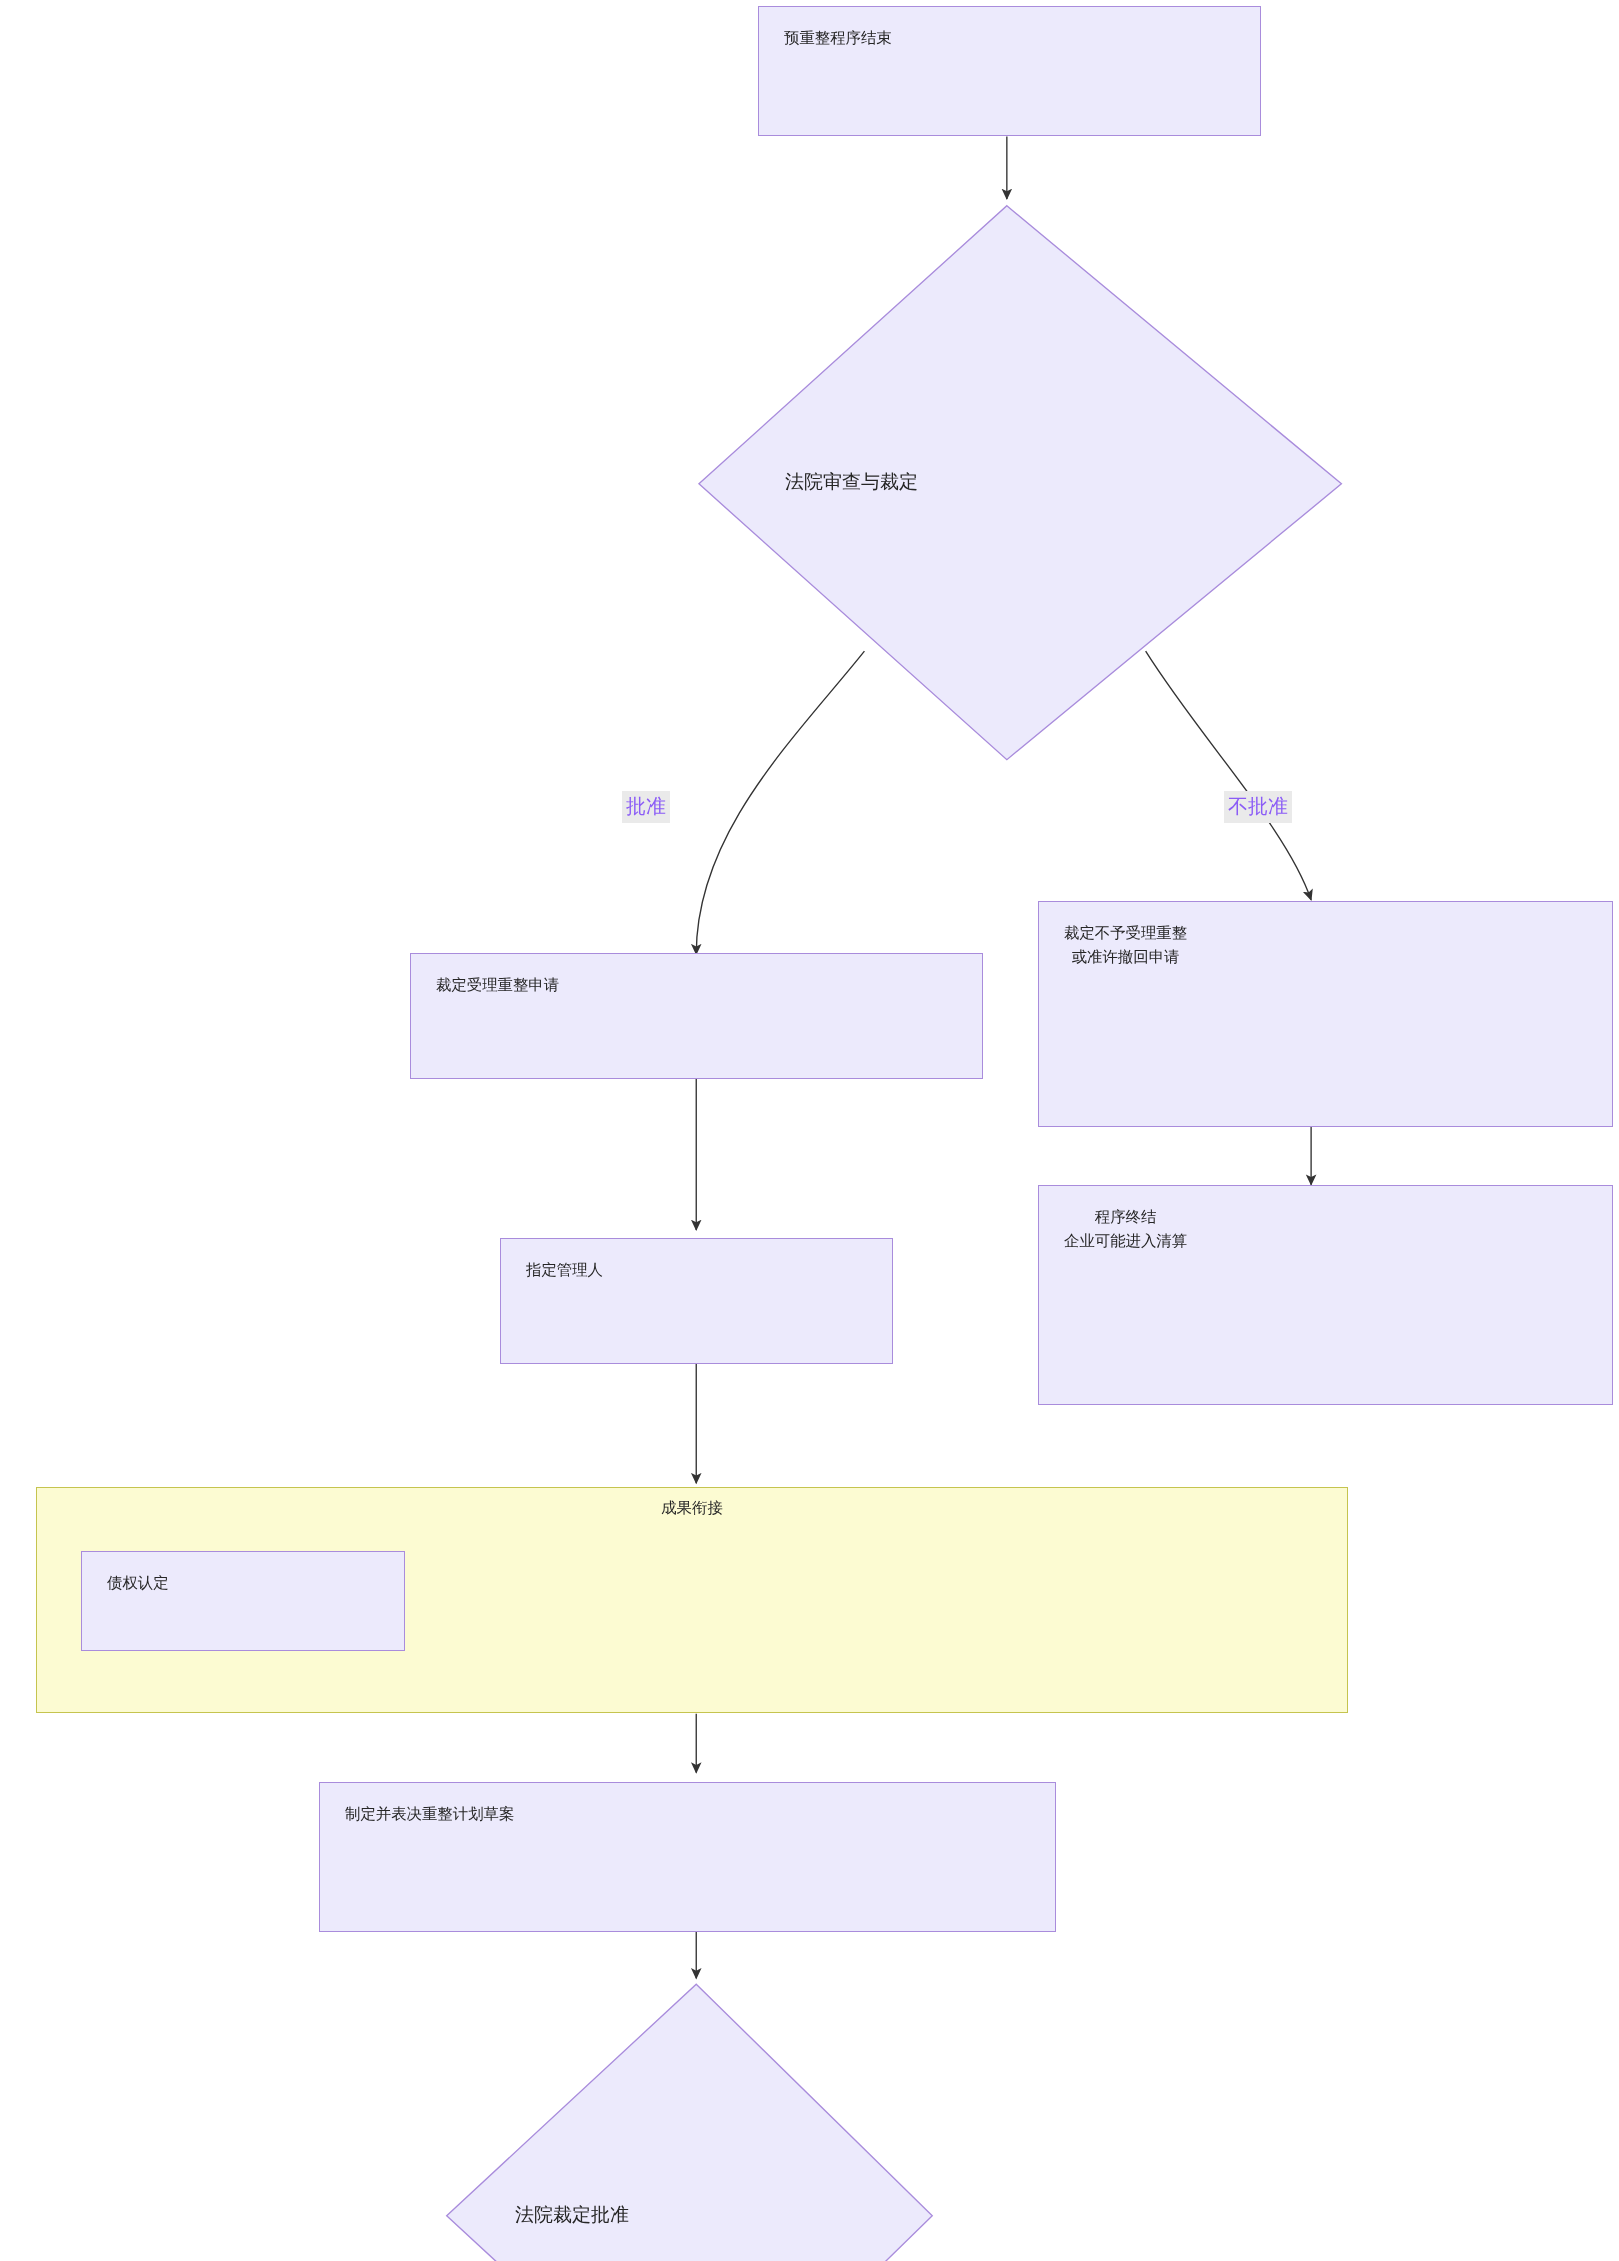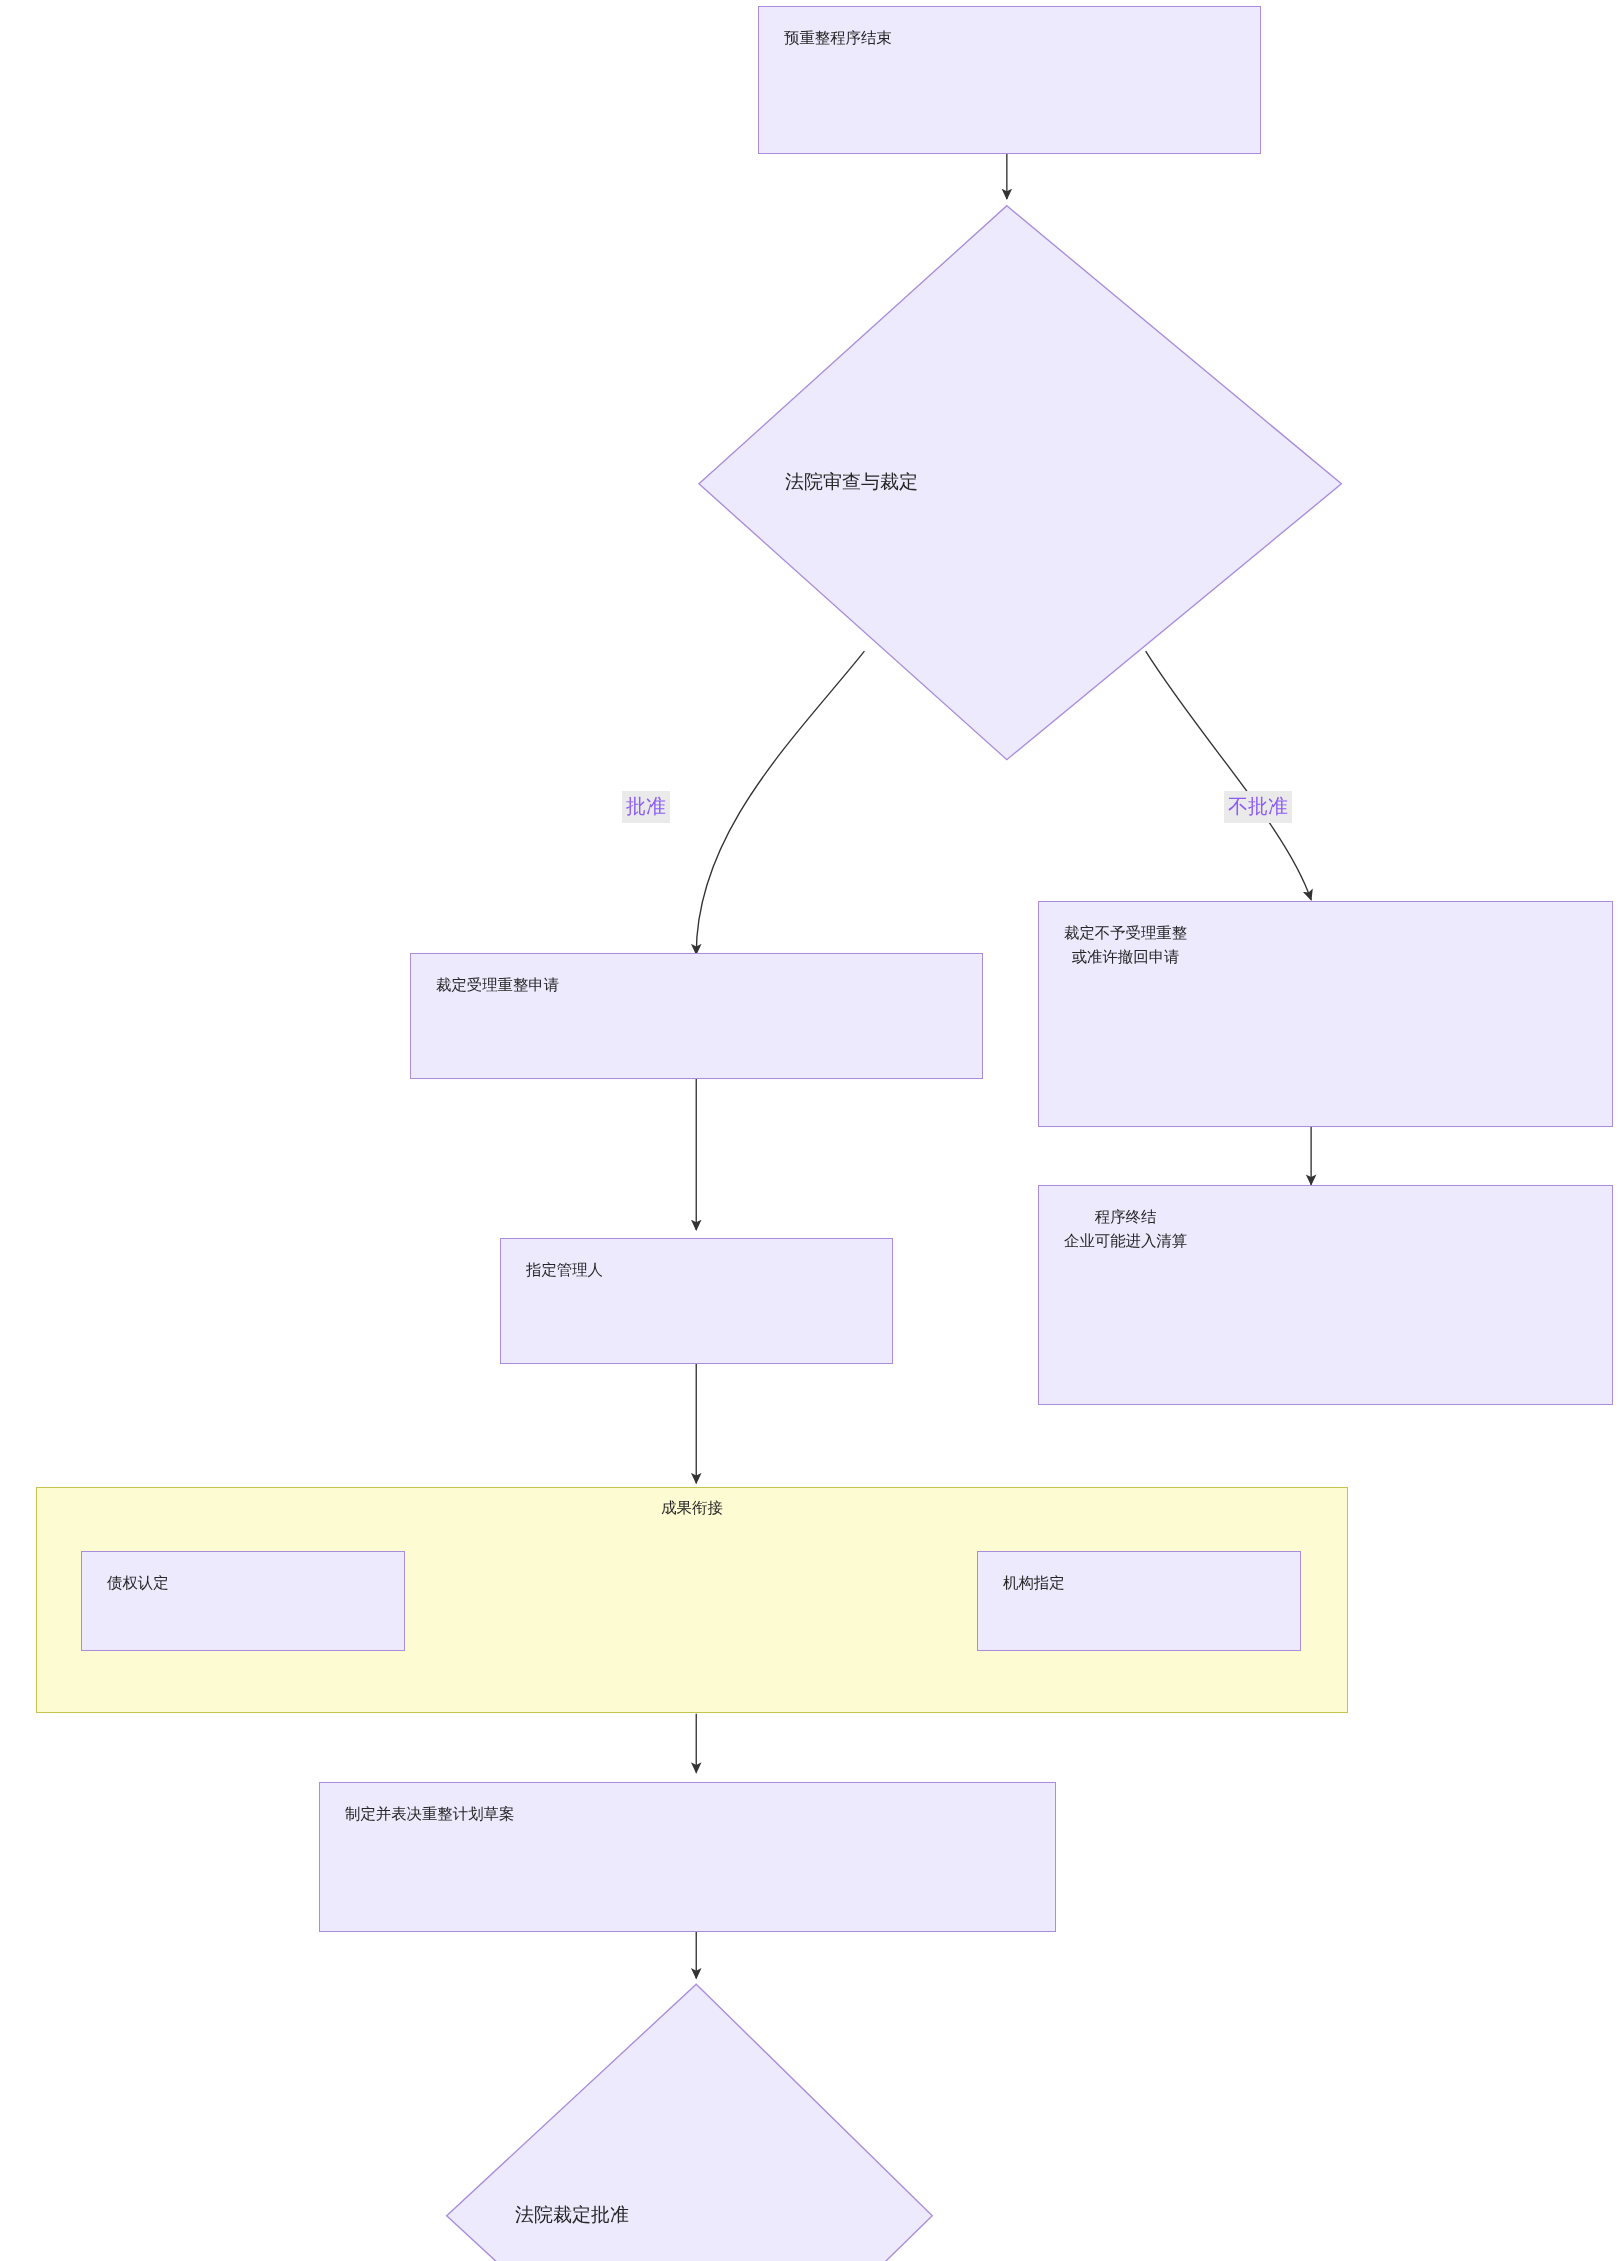--- a/index.html
+++ b/index.html
@@ -118,21 +118,21 @@
 
     <path d="M 1270,5305 C 1130,5480 790,5700 790,5880" fill="none" stroke="#333333" stroke-width="3" marker-end="url(#arrow)"></path>
 
     <path d="M 1810,5305 C 1960,5470 2300,5640 2325,5805" fill="none" stroke="#333333" stroke-width="3" marker-end="url(#arrow)"></path>
 
     <polygon points="2227,455 2967,1070 2227,1680 1546,1070" fill="#eceafc" stroke="#a98cdc" stroke-width="3"></polygon>
 
     <polygon points="1540,4388 2062,4900 1540,5410 988,4900" fill="#eceafc" stroke="#a98cdc" stroke-width="3"></polygon>
   </svg>
 
-  <div class="node pad-tl" style="left:758px; top:6.3px; width:503px; height:148px;">
+  <div class="node pad-tl" style="left:758px; top:6.3px; width:503px; height:130px;">
     <span class="label">预重整程序结束</span>
   </div>
 
   <div class="diamond" style="left:699px; top:206px; width:643px; height:554px;">
     <span class="dlabel" style="left:86px; top:262px;">法院审查与裁定</span>
   </div>
 
   <div class="node pad-tl" style="left:410px; top:953px; width:573px; height:126px;">
     <span class="label">裁定受理重整申请</span>
   </div>
@@ -153,23 +153,20 @@
 
   <div class="cluster" style="left:36px; top:1487px; width:1312px; height:226px;">
     <span class="cluster-title">成果衔接</span>
   </div>
 
   <div class="node pad-tl" style="left:81px; top:1551px; width:324px; height:100px;">
     <span class="label">债权认定</span>
   </div>
 
 
-  <div class="node pad-tl" style="left:977px; top:1551px; width:324px; height:100px;">
-    <span class="label">机构指定</span>
-  </div>
 
   <div class="node pad-tl" style="left:319px; top:1774px; width:737px; height:150px;margin-top:8px;">
     <span class="label">制定并表决重整计划草案</span>
   </div>
 
   <div class="diamond" style="left:447px; top:1984px; width:486px; height:462px;">
     <span class="dlabel" style="left:68px; top:217px;">法院裁定批准</span>
   </div>
 
   <div class="edge-label" style="left:622px; top:791px;">批准</div>

